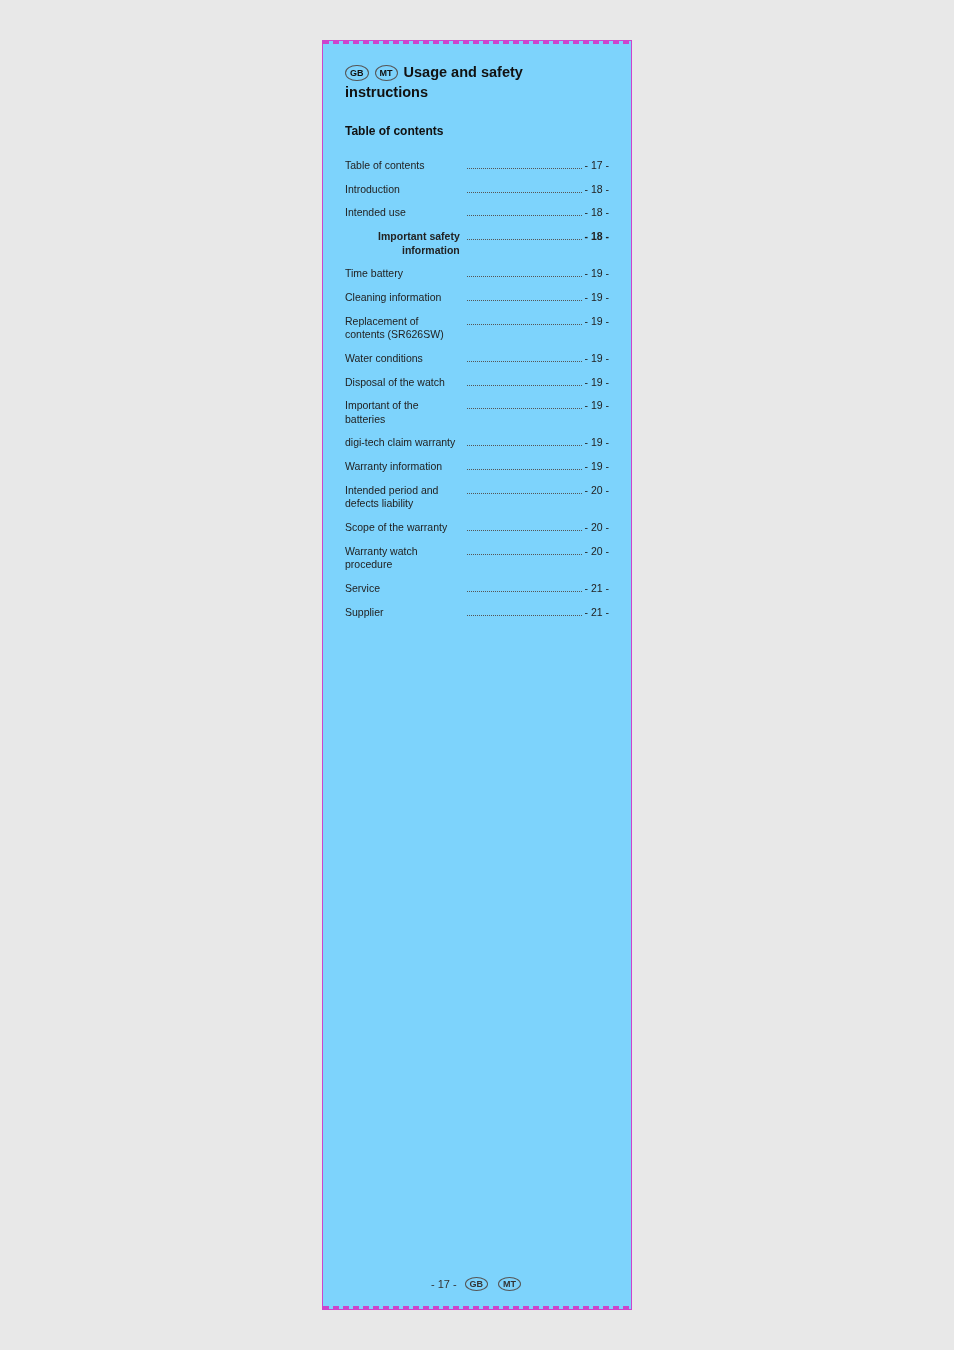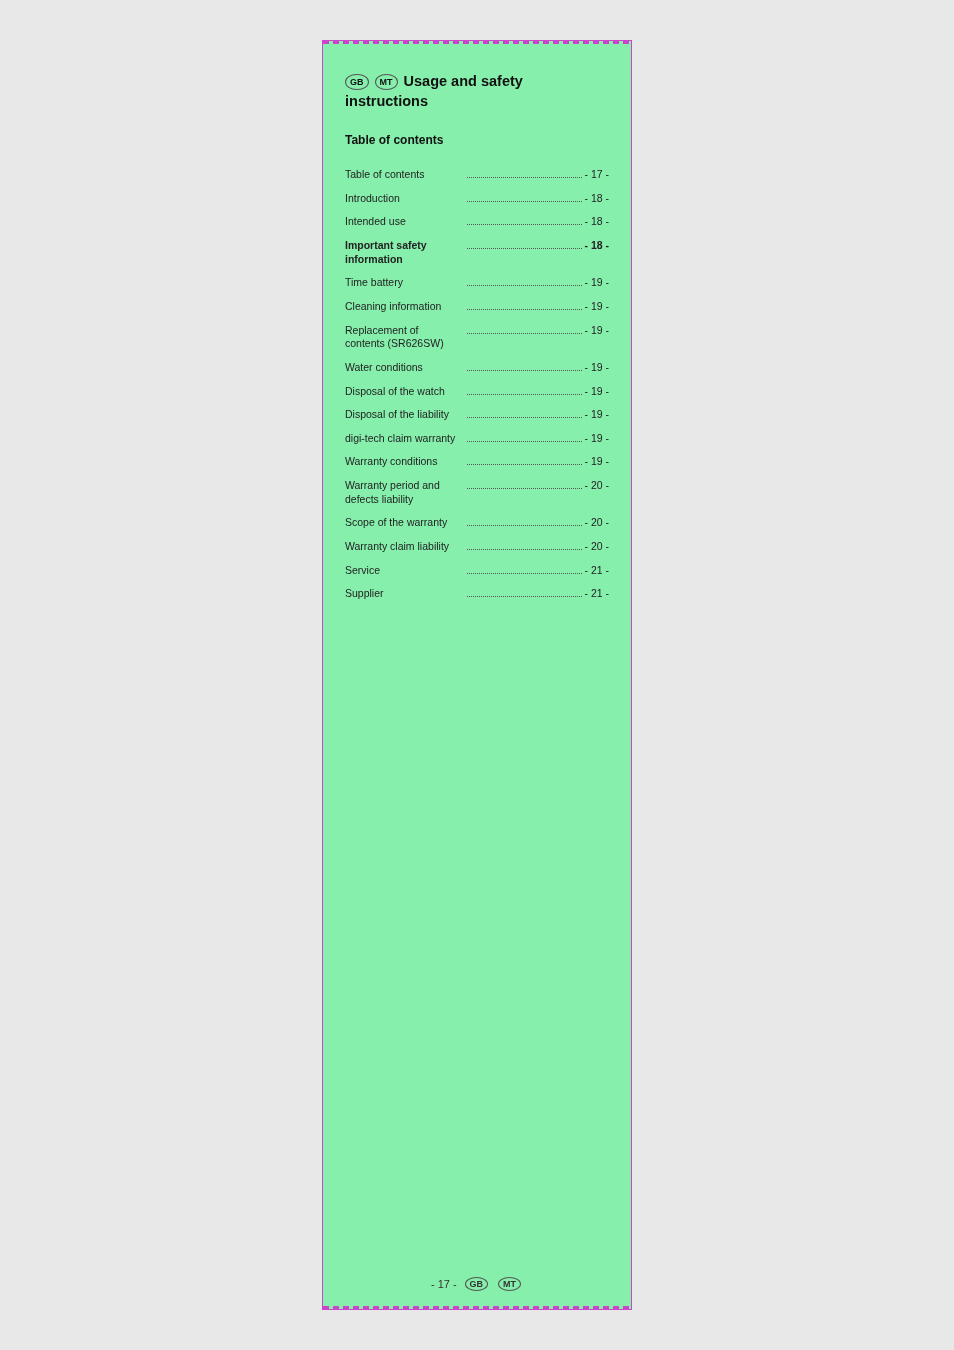--- a/index.html
+++ b/index.html
@@ -9,23 +9,23 @@
       font-family: Arial, Helvetica, sans-serif;
       width: 954px;
       min-height: 1350px;
       display: flex;
       justify-content: center;
       padding: 40px 0;
     }
 
     .page-container {
       width: 310px;
-      background: #86efac;
+      background: #7dd3fc;
       border: 1.5px solid #cc44cc;
-      padding: 31px 22px 18px 22px;
+      padding: 22px 22px 18px 22px;
       position: relative;
       min-height: 1200px;
       display: flex;
       flex-direction: column;
     }
 
     .header-title {
       font-size: 14.5px;
       font-weight: bold;
       color: #111;
@@ -63,20 +63,21 @@
       align-items: baseline;
       font-size: 10.5px;
       color: #222;
       padding: 5px 0;
       border-bottom: none;
       line-height: 1.3;
     }
 
     .toc-entry.bold-entry {
       font-weight: bold;
+      text-align: right;
     }
 
     .toc-label {
       flex: 1;
       padding-right: 4px;
     }
 
     .toc-dots {
       flex: 1;
       border-bottom: 1px dotted #555;
@@ -185,46 +186,46 @@
         <span class="toc-label">Water conditions</span>
         <span class="toc-dots"></span>
         <span class="toc-page">- 19 -</span>
       </div>
       <div class="toc-entry">
         <span class="toc-label">Disposal of the watch</span>
         <span class="toc-dots"></span>
         <span class="toc-page">- 19 -</span>
       </div>
       <div class="toc-entry">
-        <span class="toc-label">Disposal of the liability</span>
+        <span class="toc-label">Important of the batteries</span>
         <span class="toc-dots"></span>
         <span class="toc-page">- 19 -</span>
       </div>
       <div class="toc-entry">
         <span class="toc-label">digi-tech claim warranty</span>
         <span class="toc-dots"></span>
         <span class="toc-page">- 19 -</span>
       </div>
       <div class="toc-entry">
-        <span class="toc-label">Warranty conditions</span>
-        <span class="toc-dots"></span>
-        <span class="toc-page">- 19 -</span>
-      </div>
-      <div class="toc-entry">
-        <span class="toc-label">Warranty period and defects liability</span>
+        <span class="toc-label">Warranty information</span>
+        <span class="toc-dots"></span>
+        <span class="toc-page">- 19 -</span>
+      </div>
+      <div class="toc-entry">
+        <span class="toc-label">Intended period and defects liability</span>
         <span class="toc-dots"></span>
         <span class="toc-page">- 20 -</span>
       </div>
       <div class="toc-entry">
         <span class="toc-label">Scope of the warranty</span>
         <span class="toc-dots"></span>
         <span class="toc-page">- 20 -</span>
       </div>
       <div class="toc-entry">
-        <span class="toc-label">Warranty claim liability</span>
+        <span class="toc-label">Warranty watch procedure</span>
         <span class="toc-dots"></span>
         <span class="toc-page">- 20 -</span>
       </div>
       <div class="toc-entry">
         <span class="toc-label">Service</span>
         <span class="toc-dots"></span>
         <span class="toc-page">- 21 -</span>
       </div>
       <div class="toc-entry">
         <span class="toc-label">Supplier</span>

